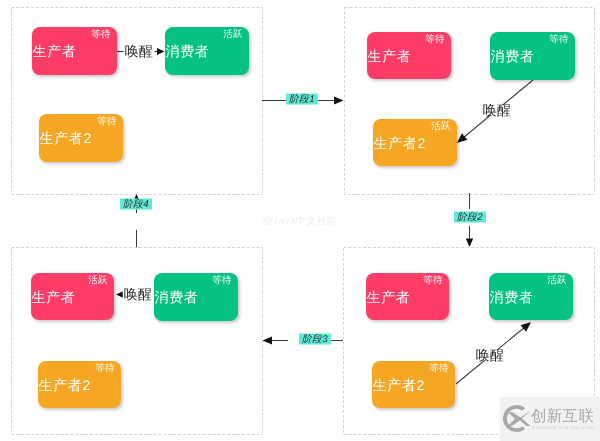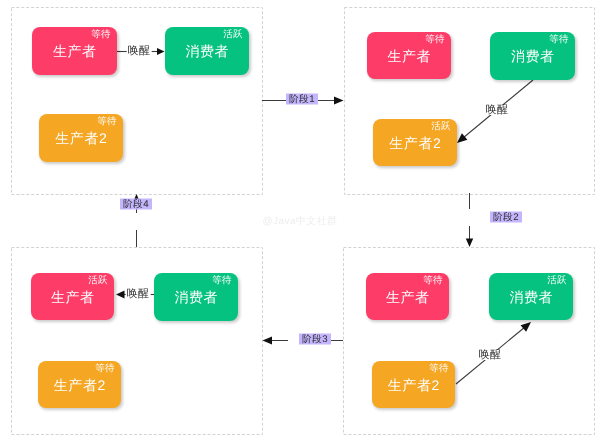--- a/index.html
+++ b/index.html
@@ -2,28 +2,28 @@
 <html><head>
 <meta charset="utf-8">
 <style>
 html,body{margin:0;padding:0;background:#ffffff;}
 body{width:600px;height:441px;overflow:hidden;font-family:"Liberation Sans",sans-serif;
   -webkit-font-smoothing:antialiased;text-rendering:geometricPrecision;}
 #stage{position:relative;width:600px;height:441px;background:#fff;}
 svg#wires{position:absolute;left:0;top:0;width:600px;height:441px;shape-rendering:auto;}
 .node{position:absolute;border-radius:8px;box-sizing:border-box;
       box-shadow:1.5px 2px 3px rgba(0,0,0,0.2);}
-.node .role{position:absolute;left:0;right:0;top:50%;text-align:center;color:#fff;
+.node .role{position:absolute;left:0;right:0;top:50%;text-align:left;color:#fff;
       font-size:14px;line-height:14px;white-space:nowrap;letter-spacing:0.6px;
       transform:translateY(-50%);text-indent:0.6px;}
 .node .state{position:absolute;right:6px;top:3px;color:#fff;font-size:9.5px;line-height:10px;white-space:nowrap;letter-spacing:0.4px;text-indent:0.4px;}
-.edge-label{position:absolute;color:#2a2a2a;font-size:11px;line-height:10px;white-space:nowrap;
+.edge-label{position:absolute;color:#2a2a2a;font-size:14px;line-height:10px;white-space:nowrap;
       transform:translate(-50%,-50%);background:#fff;padding:0 1px;letter-spacing:0.3px;}
 .stage-label{position:absolute;color:#2a2a2a;font-size:9.7px;line-height:11px;white-space:nowrap;
-      transform:translate(-50%,-50%);background:#c4b5fd;padding:0 3px;letter-spacing:0.4px;}
+      transform:translate(-50%,-50%);background:#5eead4;padding:0 3px;letter-spacing:0.4px;font-style:italic;}
 .wm-center{position:absolute;color:#ededed;font-size:10px;white-space:nowrap;
       transform:translate(-50%,-50%);letter-spacing:0.4px;}
 .wm{position:absolute;background:#f2f2f2;overflow:hidden;}
 .wm .wm-logo{position:absolute;left:2px;top:7px;}
 .wm .wm-cn{position:absolute;left:31px;top:12px;font-size:15.5px;line-height:16px;color:#a8a8a8;letter-spacing:0.3px;white-space:nowrap;}
 .wm .wm-en{position:absolute;left:32px;top:27.5px;font-size:4.5px;line-height:6px;color:#c6c6c6;letter-spacing:0.9px;white-space:nowrap;}
 </style>
 </head>
 <body>
 
@@ -114,21 +114,29 @@
     </div>
     <div class="node" style="left: 489px; top: 273px; width: 84px; height: 47px; background: rgb(6, 194, 128);">
       <div class="state">活跃</div>
       <div class="role">消费者</div>
     </div>
     <div class="node" style="left: 372px; top: 361px; width: 83px; height: 47px; background: rgb(245, 166, 35);">
       <div class="state">等待</div>
       <div class="role">生产者2</div>
     </div>
     <div class="stage-label" style="left: 302px; top: 99px;">阶段1</div>
-    <div class="stage-label" style="left: 470px; top: 217px; margin-left: 36px;">阶段2</div>
+    <div class="stage-label" style="left: 470px; top: 217px;">阶段2</div>
     <div class="stage-label" style="left: 315px; top: 339px;">阶段3</div>
     <div class="stage-label" style="left: 136px; top: 204px;">阶段4</div>
     <div class="edge-label" style="left: 139px; top: 51px;">唤醒</div>
     <div class="edge-label" style="left: 497px; top: 110px;">唤醒</div>
     <div class="edge-label" style="left: 138px; top: 294px;">唤醒</div>
     <div class="edge-label" style="left: 490px; top: 355px;">唤醒</div>
     <div class="wm-center" style="left: 300px; top: 221px;">@Java中文社群</div>
+    <div class="wm" style="left: 500px; top: 397px; width: 100px; height: 44px;">
+      <svg class="wm-logo" width="29" height="29" viewBox="0 0 116 116">
+        <path fill="#a8a8a8" d="M58 4A54 54 0 1 0 58 112 53.6 53.6 0 0 0 93 99l-12-9.4A39 39 0 1 1 81 26.4l12-9.4A53.6 53.6 0 0 0 58 4z"></path>
+        <path fill="#a8a8a8" d="M116 26 L74 54 L42 33 L25 33 L52 60 L24 87 L40 87 L72 66 L98 88 L114 88 L79 58 Z"></path>
+      </svg>
+      <div class="wm-cn">创新互联</div>
+      <div class="wm-en">CHUANG XIN HU LIAN</div>
+    </div>
   </div>
 
 </body></html>

